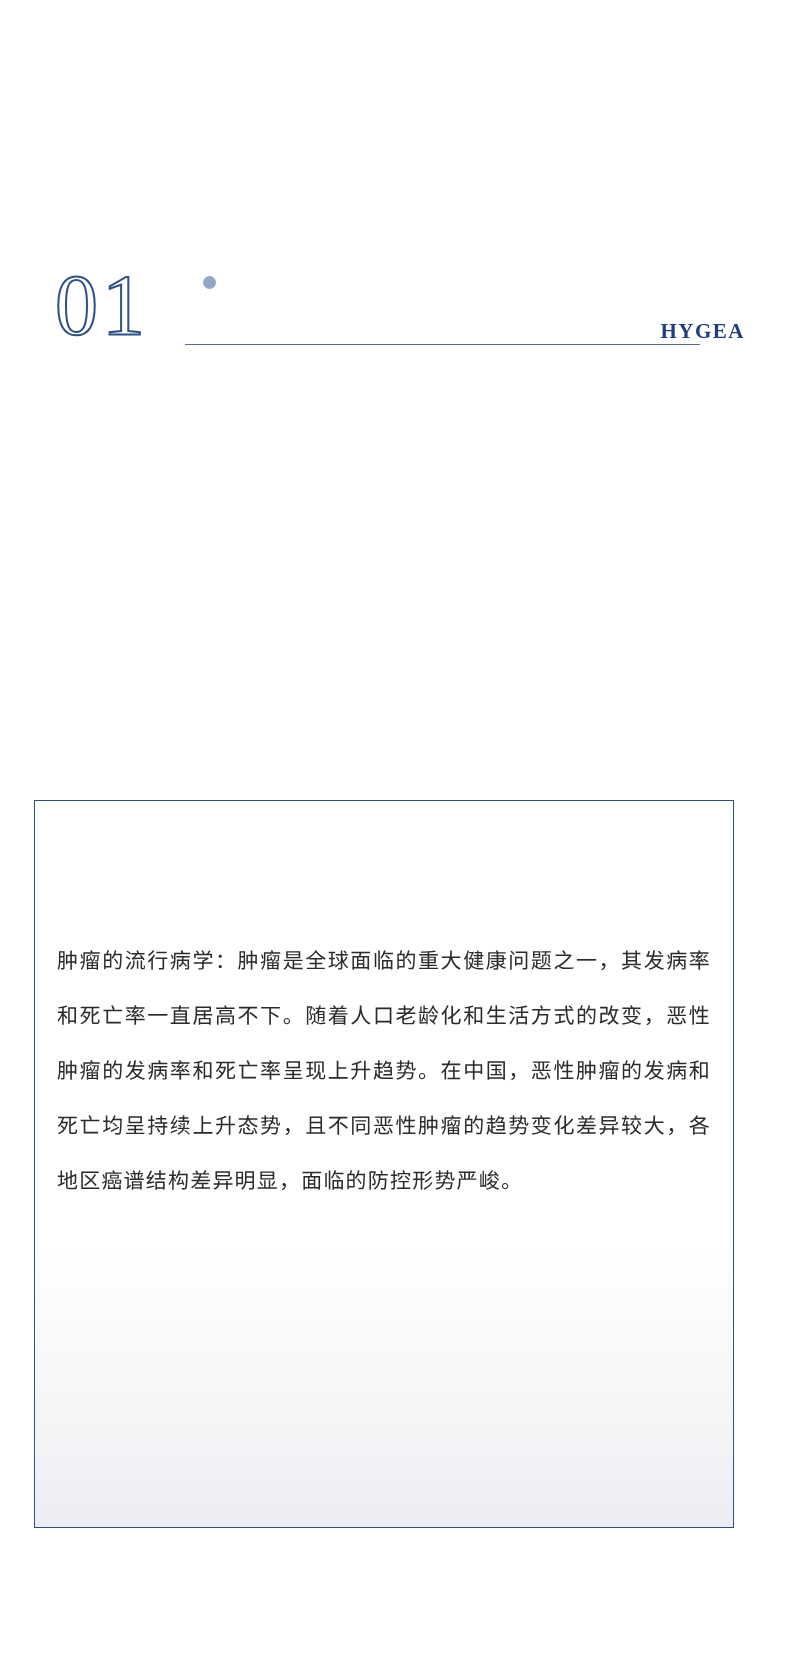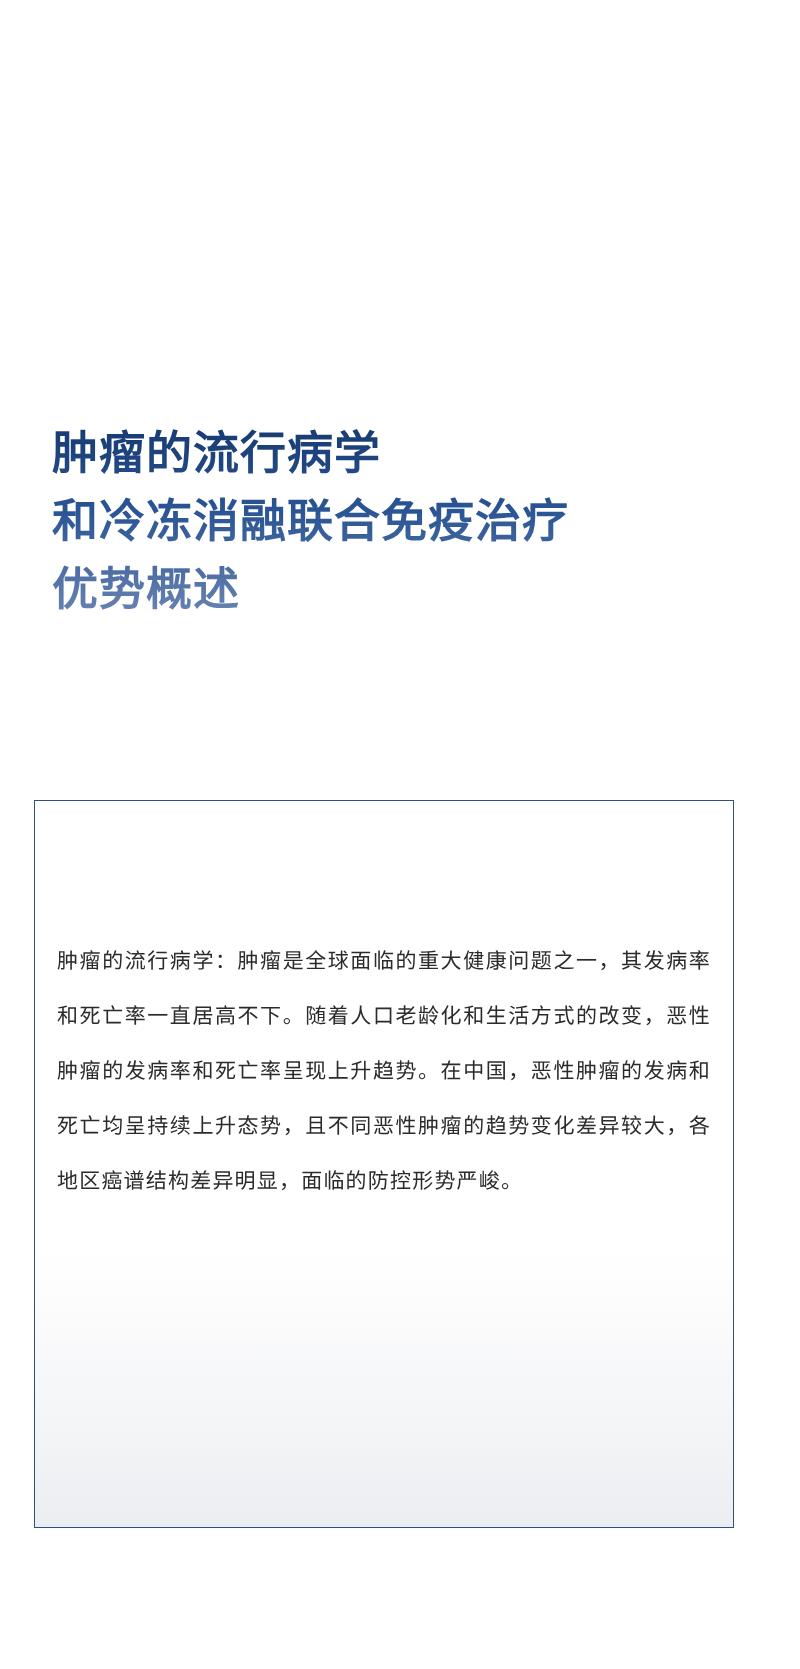--- a/index.html
+++ b/index.html
@@ -117,24 +117,25 @@
     letter-spacing: 1.2px;
     text-align: justify;
     text-justify: inter-ideograph;
   }
 </style>
 </head>
 <body>
 
 <div class="page">
 
+  <div class="section-head">
+    <div class="section-number">01</div>
+    <div class="section-number-dot"></div>
+    <div class="head-rule"></div>
+    <div class="brand">HYGEA</div>
+  </div>
 
-  <h1 class="title">
-    <span class="title-line">肿瘤的流行病学</span>
-    <span class="title-line">和冷冻消融联合免疫治疗</span>
-    <span class="title-line">优势概述</span>
-  </h1>
 
   <div class="body-card">
     <p class="body-text">肿瘤的流行病学：肿瘤是全球面临的重大健康问题之一，其发病率和死亡率一直居高不下。随着人口老龄化和生活方式的改变，恶性肿瘤的发病率和死亡率呈现上升趋势。在中国，恶性肿瘤的发病和死亡均呈持续上升态势，且不同恶性肿瘤的趋势变化差异较大，各地区癌谱结构差异明显，面临的防控形势严峻。</p>
   </div>
 
 </div>
 
 </body></html>

